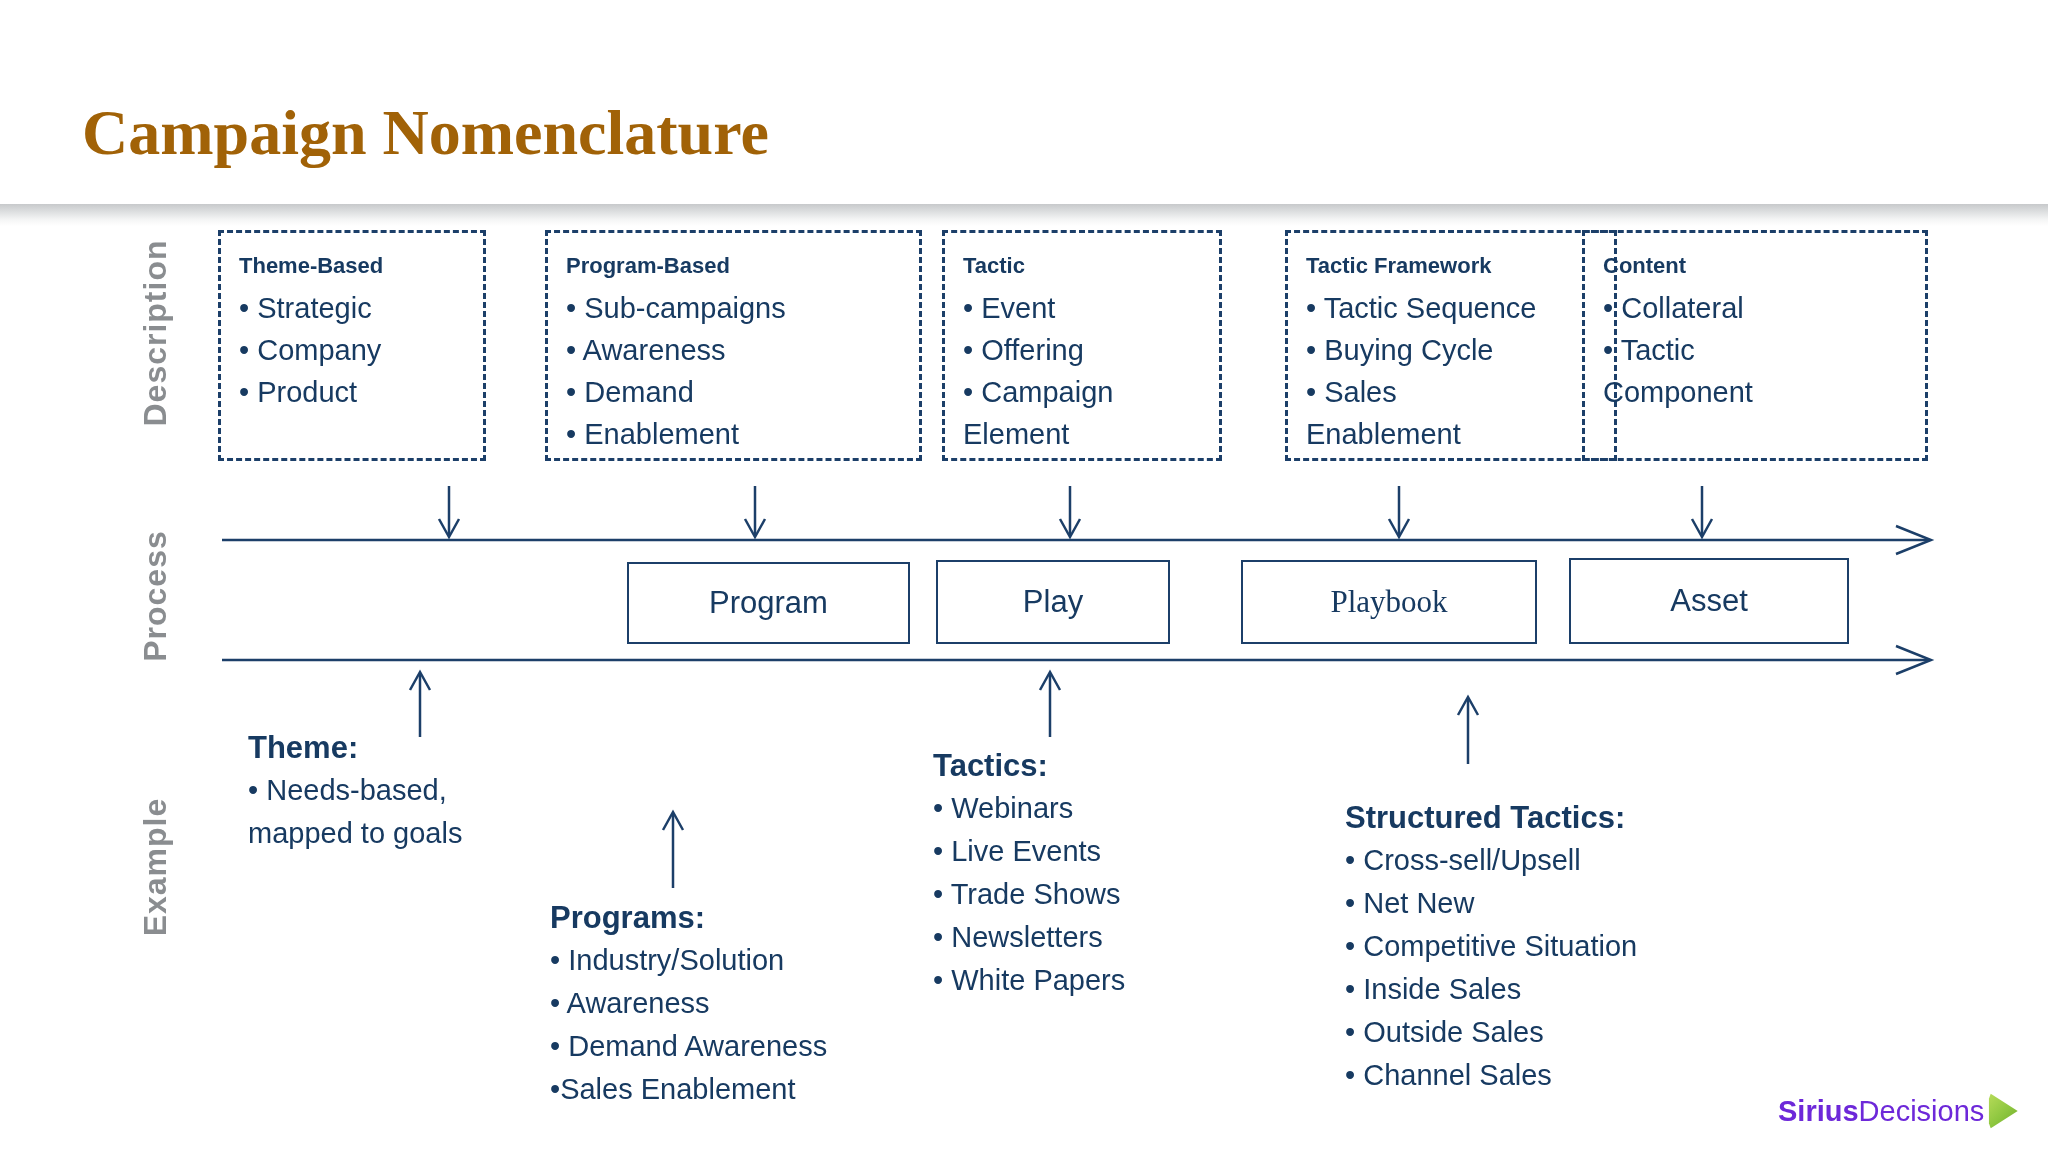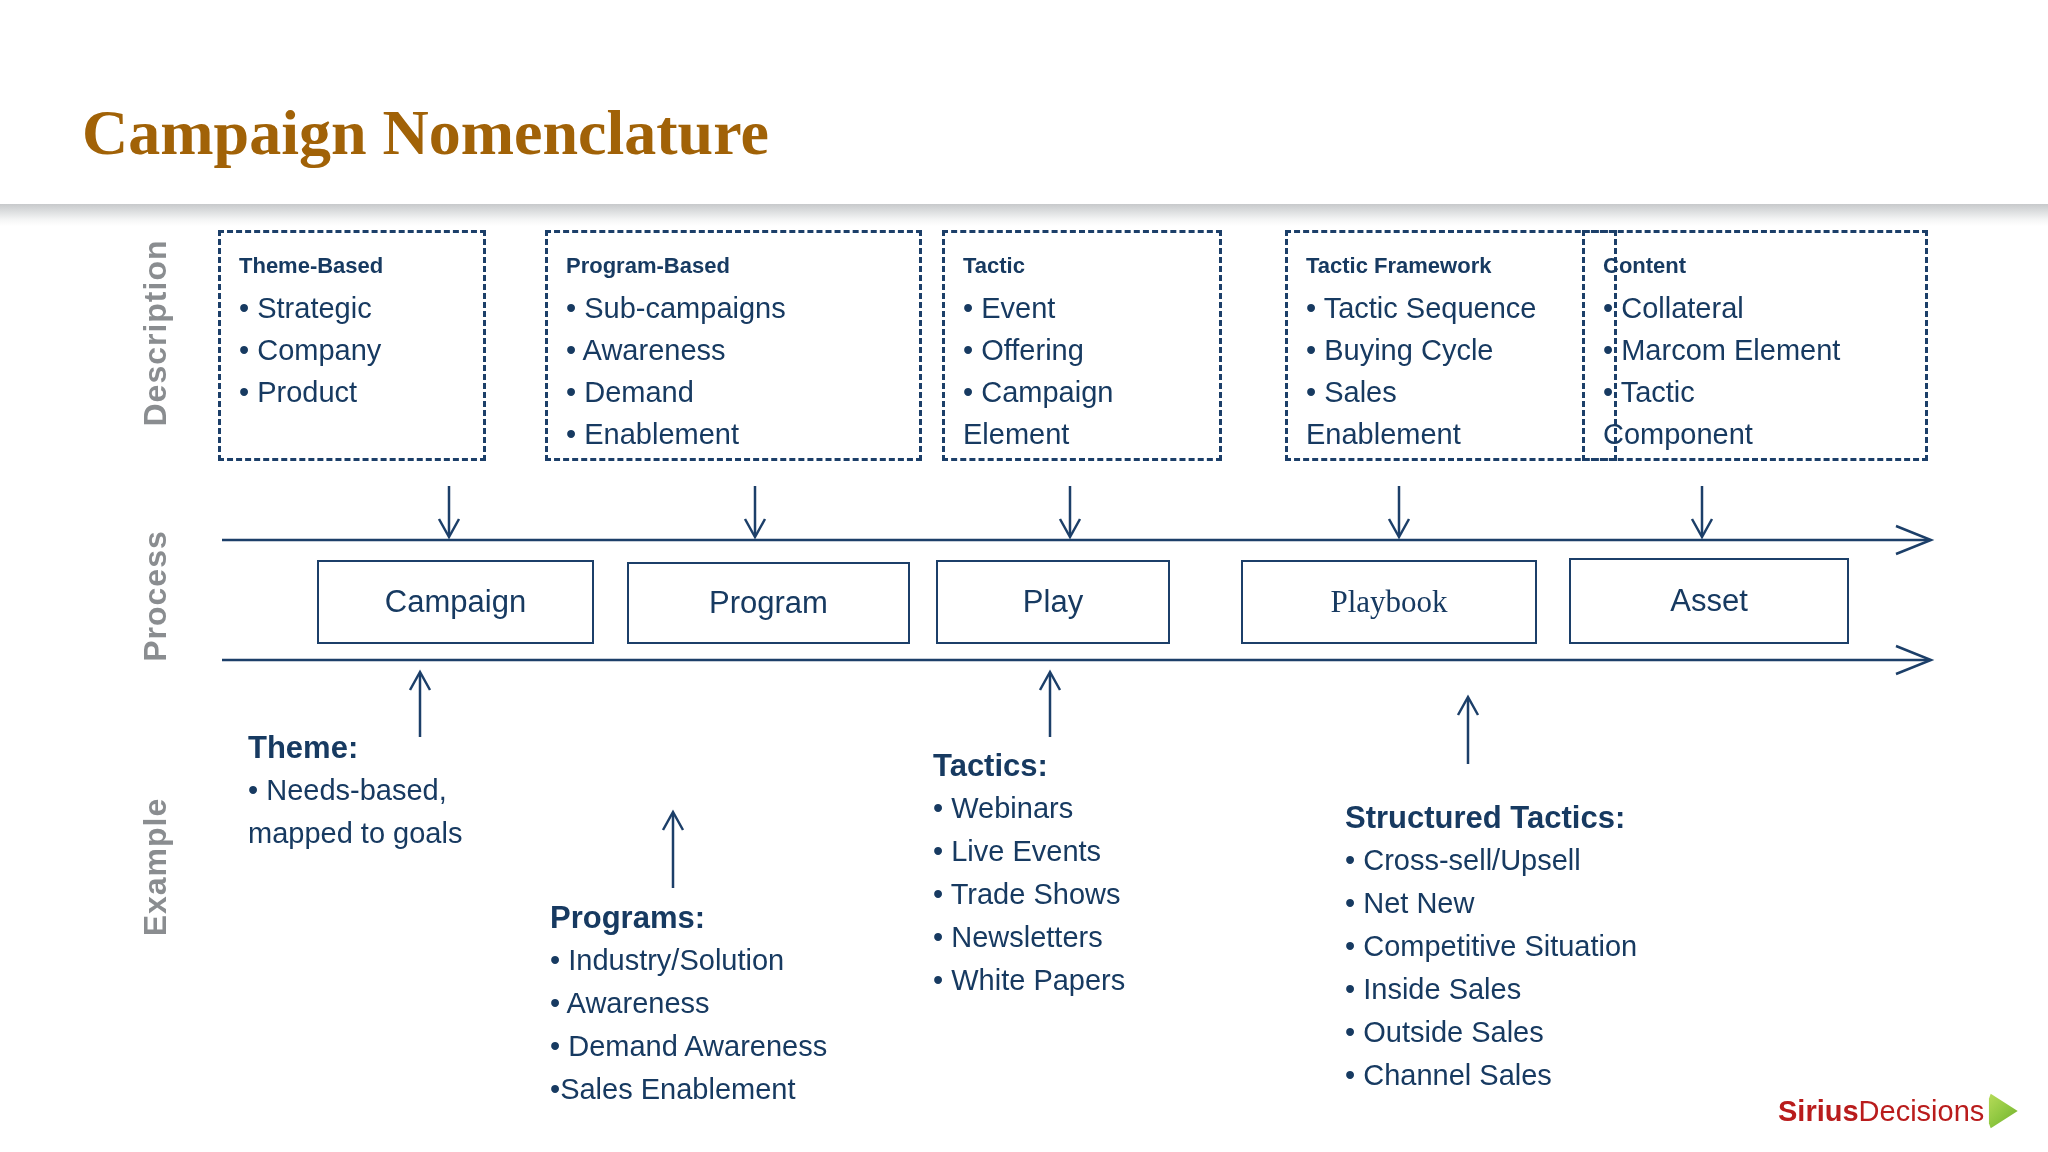--- a/index.html
+++ b/index.html
@@ -29,21 +29,21 @@
   .procbox{
     position:absolute;box-sizing:border-box;border:2.5px solid #1c3f69;background:#ffffff;
     display:flex;align-items:center;justify-content:center;font-size:31px;color:#173a61;
   }
   .exblock{position:absolute;}
   .exblock .bt{font-size:31px;font-weight:bold;line-height:43px;white-space:nowrap;}
   .exblock .bl{font-size:29px;line-height:43px;white-space:nowrap;}
   .overlay{position:absolute;left:0;top:0;}
   .logo{
     position:absolute;left:1778px;top:1093px;display:flex;align-items:center;
-    font-size:29px;color:#b91c1c;letter-spacing:0px;
+    font-size:29px;color:#6d28d9;letter-spacing:0px;
   }
   .logo .b{font-weight:bold;}
   .logo-arrow{
     width:30px;height:36px;margin-left:4px;
     background:linear-gradient(135deg,#b8dc5a 0%,#8dc63f 55%,#6fa828 100%);
     clip-path:polygon(8% 2%,98% 50%,8% 98%,2% 84%,2% 16%);
   }
 </style>
 </head>
 <body>
@@ -80,21 +80,20 @@
   <div class="dashbox" style="left:1285px;width:332px;">
     <div class="bt">Tactic Framework</div>
     <div class="bl">• Tactic Sequence</div>
     <div class="bl">• Buying Cycle</div>
     <div class="bl">•  Sales</div>
     <div class="bl">Enablement</div>
   </div>
   <div class="dashbox" style="left:1582px;width:346px;">
     <div class="bt">Content</div>
     <div class="bl">• Collateral</div>
-    <div class="bl">• Marcom Element</div>
     <div class="bl">•  Tactic</div>
     <div class="bl">Component</div>
   </div>
 
   <svg class="overlay" width="2048" height="1152" viewBox="0 0 2048 1152" fill="none" stroke="#1c3f69" stroke-width="2.5">
 
     <g>
       <line x1="449" y1="486" x2="449" y2="536"></line>
         <polyline points="439,519 449,537 459,519"></polyline>
     </g>
@@ -135,23 +134,20 @@
     <g>
       <line x1="1050" y1="737" x2="1050" y2="674"></line>
         <polyline points="1040,690 1050,672 1060,690"></polyline>
     </g>
     <g>
       <line x1="1468" y1="764" x2="1468" y2="699"></line>
         <polyline points="1458,715 1468,697 1478,715"></polyline>
     </g>
   </svg>
 
-  <div class="procbox" style="left:317px;top:560px;width:277px;height:84px;">
-    <span>Campaign</span>
-  </div>
   <div class="procbox" style="left:627px;top:562px;width:283px;height:82px;">
     <span>Program</span>
   </div>
   <div class="procbox" style="left:936px;top:560px;width:234px;height:84px;">
     <span>Play</span>
   </div>
   <div class="procbox" style="left:1241px;top:560px;width:296px;height:84px;font-family:Liberation Serif, serif;">
     <span>Playbook</span>
   </div>
   <div class="procbox" style="left:1569px;top:558px;width:280px;height:86px;">

